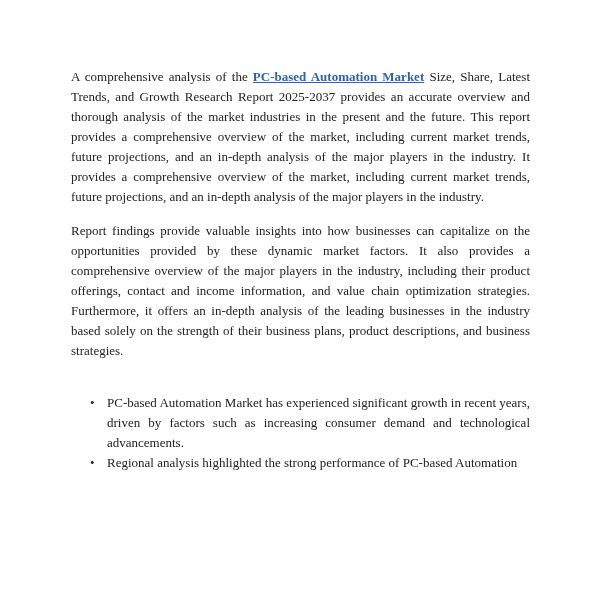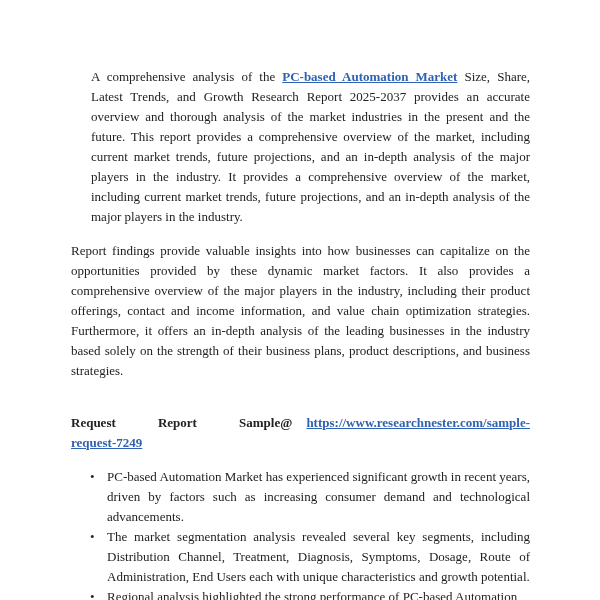--- a/index.html
+++ b/index.html
@@ -3,39 +3,37 @@
 <meta charset="utf-8">
 <style>
   html, body { margin: 0; padding: 0; background: #ffffff; }
   body { width: 600px; height: 600px; overflow: hidden; position: relative; }
   .page {
     position: absolute; left: 71px; top: 67px; width: 459px;
     font-family: "Liberation Serif", "DejaVu Serif", serif;
     font-size: 13px; line-height: 20px; color: #222222;
   }
   p { margin: 0; text-align: justify; text-align-last: auto; }
-  .p1 { margin-bottom: 14px; margin-left: 20px; }
+  .p1 { margin-bottom: 14px; }
   .p2 { margin-bottom: 32px; }
   .link { color: #2f62b3; text-decoration: underline; font-weight: bold; }
   .req { font-weight: bold; text-align: justify; margin-bottom: 14px; }
   .req .lbl { word-spacing: 28px; }
   .kf { font-weight: bold; margin-bottom: 16px; }
   ul { margin: 0; padding: 0 0 0 36px; list-style: none; }
   li { position: relative; text-align: justify; margin-bottom: 0px; }
   li::before { content: "•"; position: absolute; left: -17px; top: 0; }
 </style>
 </head>
 <body>
 
 <div class="page">
   <p class="p1"><span>A comprehensive analysis of the </span><a class="link">PC-based Automation Market</a><span> Size, Share, Latest Trends, and Growth Research Report 2025-2037 provides an accurate overview and thorough analysis of the market industries in the present and the future. This report provides a comprehensive overview of the market, including current market trends, future projections, and an in-depth analysis of the major players in the industry. It provides a comprehensive overview of the market, including current market trends, future projections, and an in-depth analysis of the major players in the industry.</span></p>
 
   <p class="p2">Report findings provide valuable insights into how businesses can capitalize on the opportunities provided by these dynamic market factors. It also provides a comprehensive overview of the major players in the industry, including their product offerings, contact and income information, and value chain optimization strategies. Furthermore, it offers an in-depth analysis of the leading businesses in the industry based solely on the strength of their business plans, product descriptions, and business strategies.</p>
 
-  <p class="req"><span class="lbl">Request Report Sample@</span> <a class="link">https://www.researchnester.com/sample-request-7249</a></p>
 
 
   <ul>
     <li>PC-based Automation Market has experienced significant growth in recent years, driven by factors such as increasing consumer demand and technological advancements.</li>
-    <li>The market segmentation analysis revealed several key segments, including Distribution Channel, Treatment, Diagnosis, Symptoms, Dosage, Route of Administration, End Users each with unique characteristics and growth potential.</li>
     <li>Regional analysis highlighted the strong performance of PC-based Automation</li>
   </ul>
 </div>
 
 </body></html>

